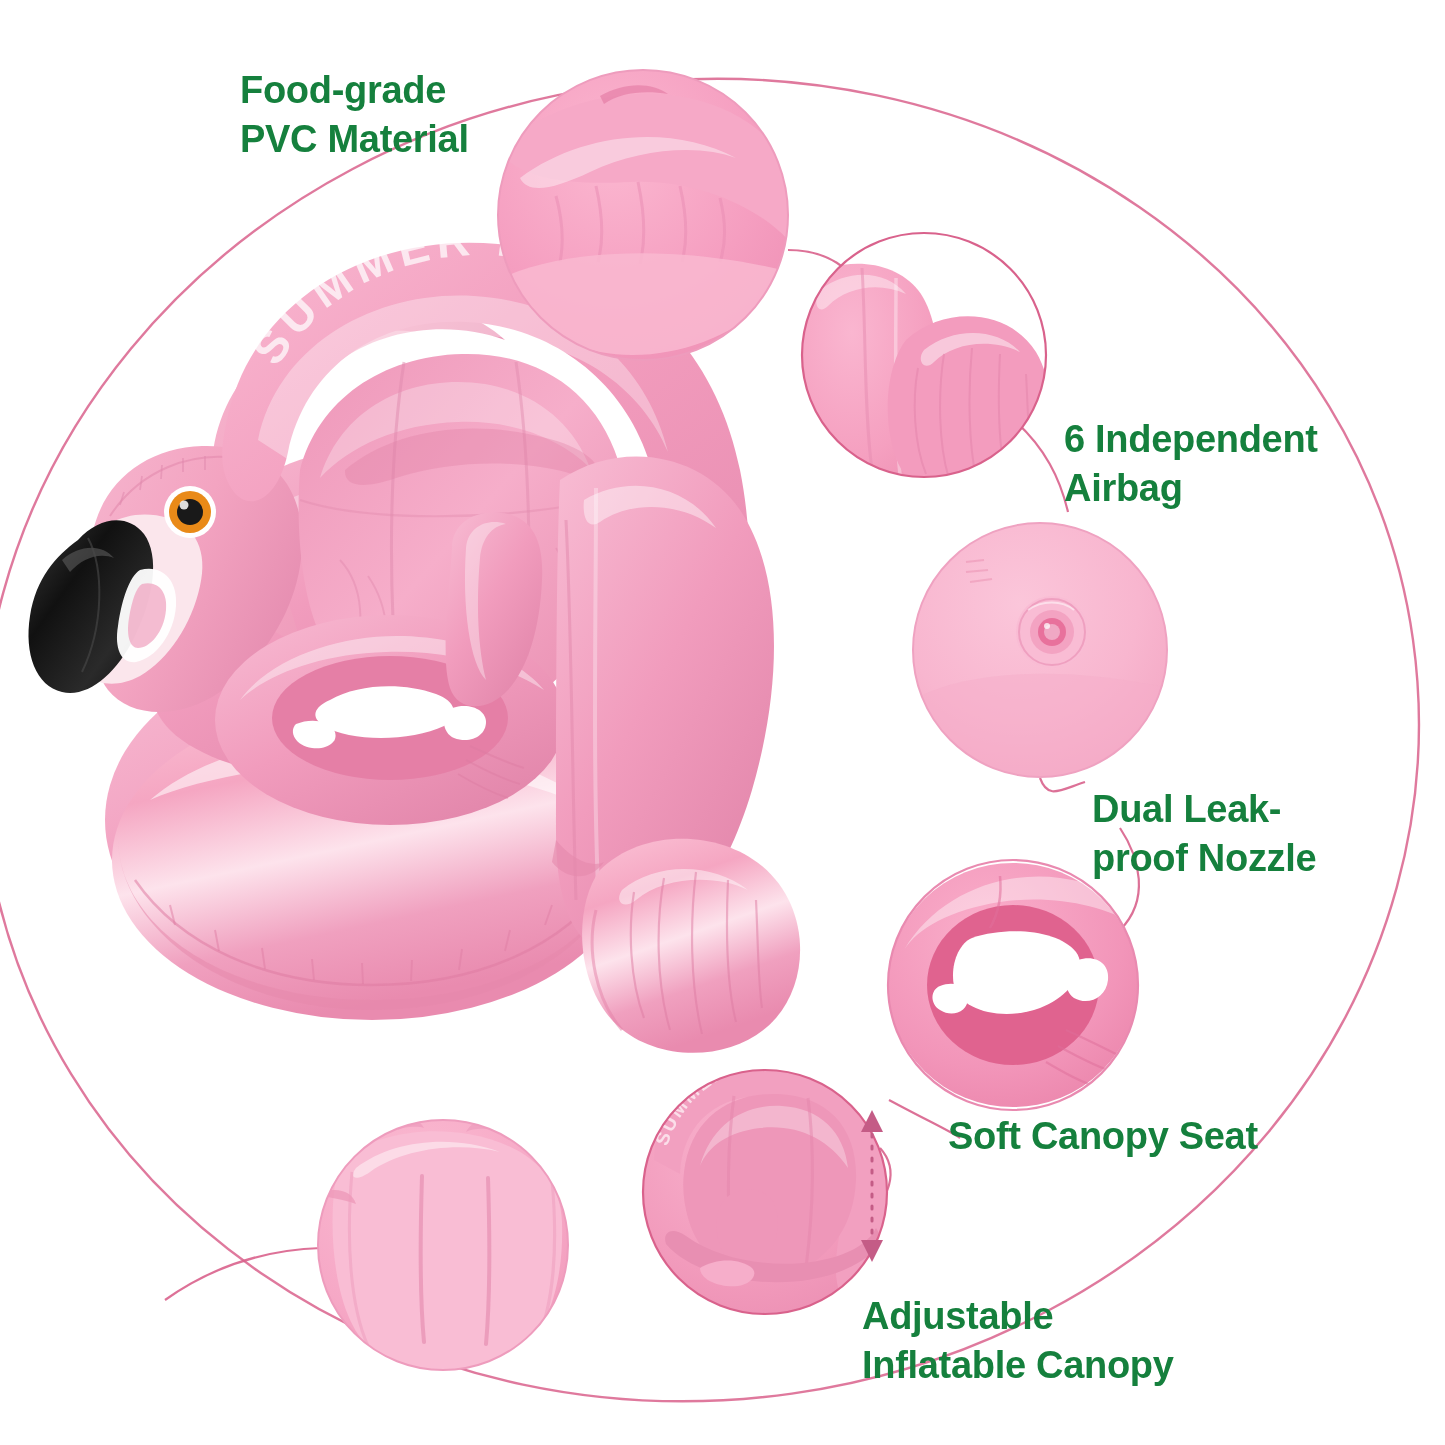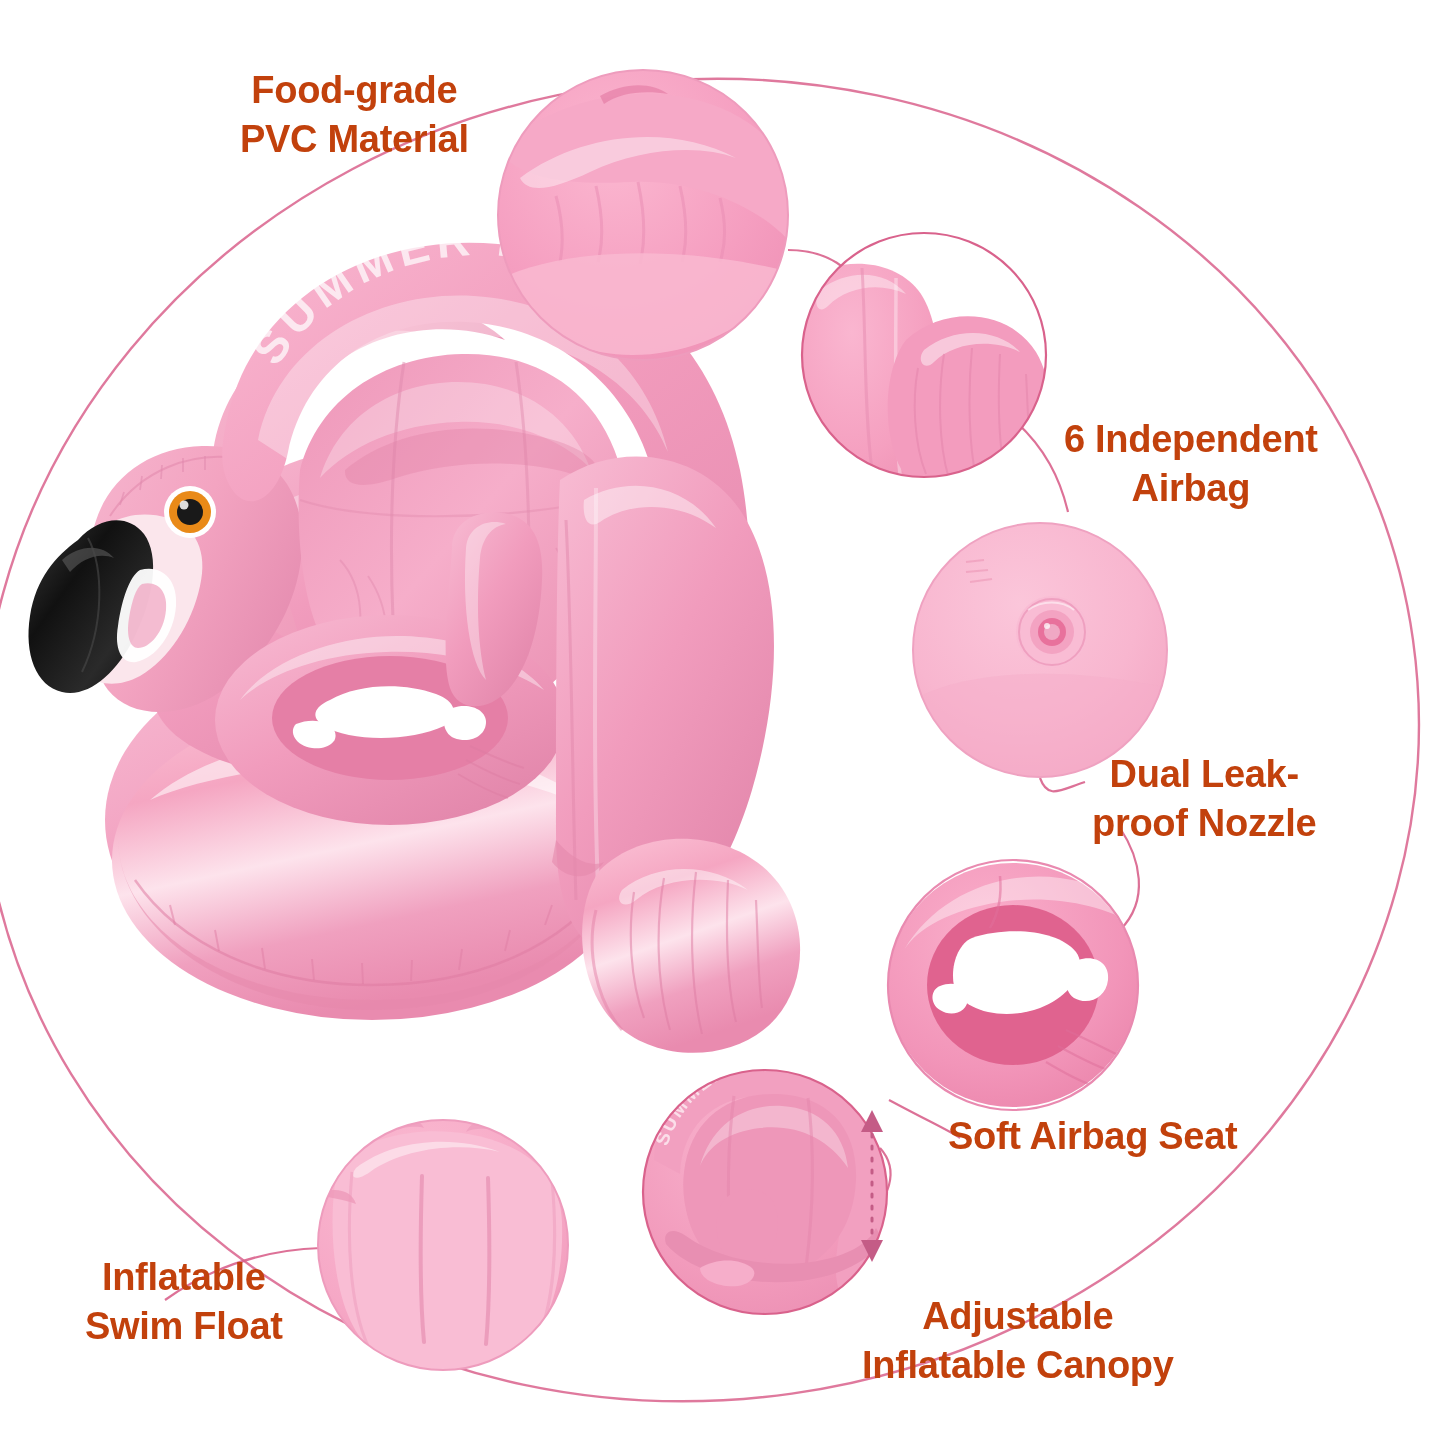--- a/index.html
+++ b/index.html
@@ -7,27 +7,26 @@
     width:1445px;height:1445px;
     background:#ffffff;
     font-family:"Liberation Sans", sans-serif;
     overflow:hidden;
     position:relative;
   }
   #stage{position:absolute;inset:0;width:1445px;height:1445px;}
   .layer{position:absolute;left:0;top:0;width:1445px;height:1445px;}
   .label{
     position:absolute;
-    color:#c2410c;
+    color:#15803d;
     font-weight:700;
     font-size:38px;
     line-height:1.28;
     letter-spacing:-0.3px;
     white-space:pre-line;
-    text-align:center;
   }
   svg{display:block;}
 </style>
 </head>
 <body>
 
 <div id="stage">
 
   <svg class="layer" viewBox="0 0 1445 1445">
     <defs>
@@ -466,24 +465,22 @@
       <circle cx="443" cy="1245" r="125" fill="none" stroke="#EE9CBD" stroke-width="2"></circle>
     </g>
   </svg>
 
   <div class="label" style="left:240px; top:66px;">Food-grade
 PVC Material</div>
 
   <div class="label" style="left:1064px; top:415px;">6 Independent
 Airbag</div>
 
-  <div class="label" style="left:1092px; top:750px;">Dual Leak-
+  <div class="label" style="left:1092px; top:785px;">Dual Leak-
 proof Nozzle</div>
 
-  <div class="label" style="left:948px; top:1112px;">Soft Airbag Seat</div>
+  <div class="label" style="left:948px; top:1112px;">Soft Canopy Seat</div>
 
   <div class="label" style="left:862px; top:1292px;">Adjustable
 Inflatable Canopy</div>
 
-  <div class="label" style="left:85px; top:1253px;">Inflatable
-Swim Float</div>
 
 </div>
 
 </body></html>

